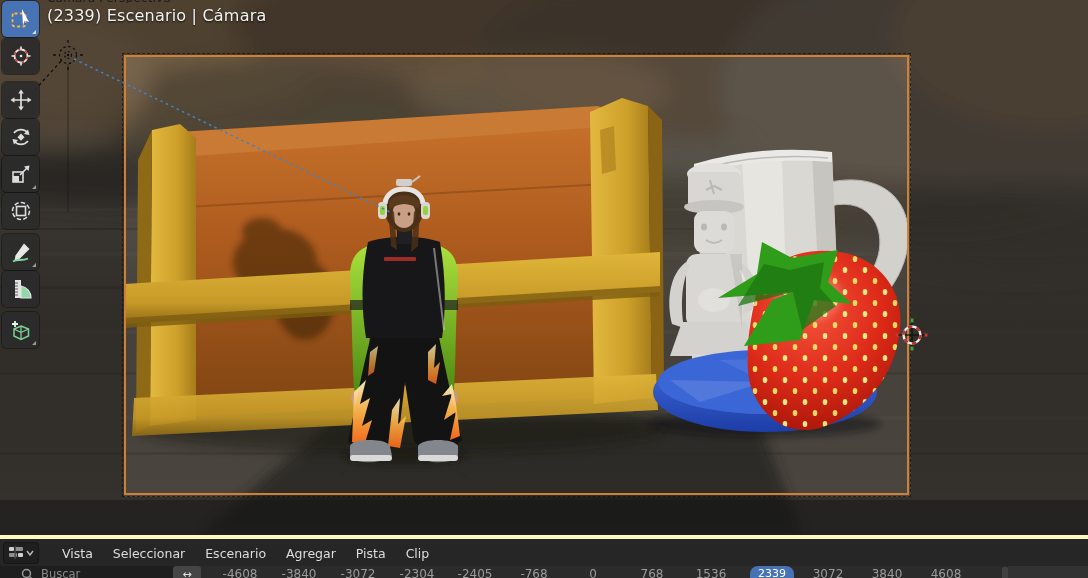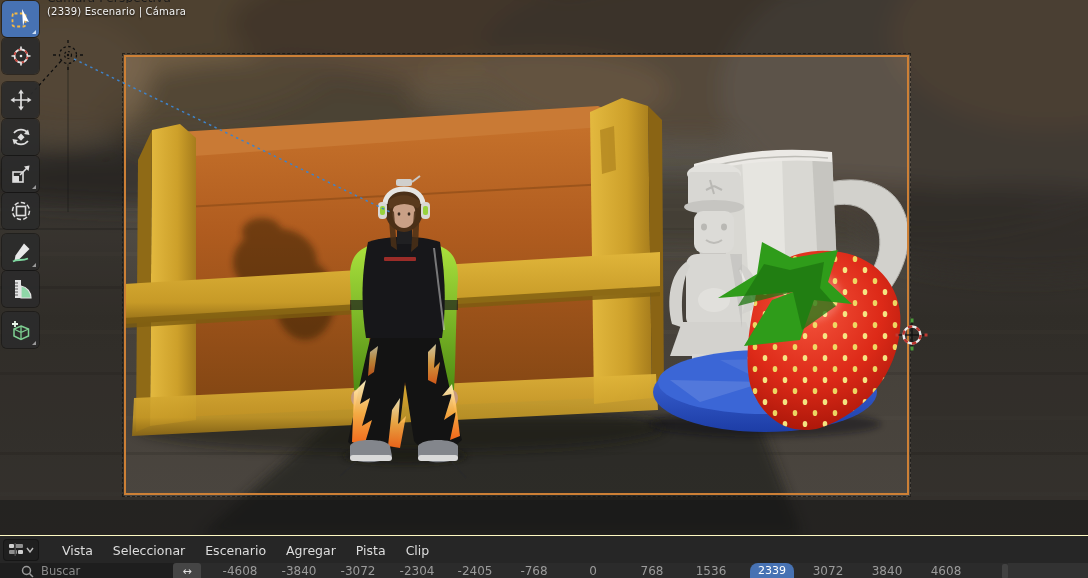--- a/index.html
+++ b/index.html
@@ -21,36 +21,36 @@
     position:absolute;left:124px;top:55px;width:785px;height:440px;
     border:2px solid #cd8036;outline:1px dashed rgba(15,15,15,.65);outline-offset:1px;
     box-sizing:border-box;pointer-events:none;
   }
   
   #overlay-line1{
     position:absolute;left:47px;top:-9px;height:12px;overflow:hidden;
     color:#1b1b1b;font-size:12px;letter-spacing:.2px;
   }
   #overlay-line2{
-    position:absolute;left:47px;top:6px;color:#f2f2f2;font-size:10px;letter-spacing:.2px;
+    position:absolute;left:47px;top:6px;color:#f2f2f2;font-size:16px;letter-spacing:.2px;
     text-shadow:0 1px 2px rgba(0,0,0,.8);
   }
   
   #toolbar{position:absolute;left:2px;top:0;width:38px;}
   .tool-btn{
     position:absolute;left:0;width:37px;height:36px;border-radius:5px;
     background:rgba(43,43,43,.92);box-shadow:0 0 0 1px rgba(16,16,16,.55);
     display:flex;align-items:center;justify-content:center;
   }
   .tool-btn.active{background:#4772b3;}
   .tool-btn .subtool{position:absolute;right:3px;bottom:3px;width:0;height:0;
     border-left:4px solid transparent;border-bottom:4px solid #9a9a9a;}
   .tool-btn.active .subtool{border-bottom-color:#cfe0f5;}
   
-  #bottom-editor{position:absolute;left:0;top:535px;width:1088px;height:43px;background:#262626;border-top:1px solid #fef9c3;box-sizing:border-box;}
+  #bottom-editor{position:absolute;left:0;top:535px;width:1088px;height:43px;background:#262626;border-top:4px solid #fef9c3;box-sizing:border-box;}
   #menu-row{position:absolute;left:0;top:1px;width:1088px;height:26px;display:flex;align-items:center;}
   #editor-type-btn{
     margin-left:4px;width:34px;height:20px;border-radius:3px;background:#1f1f1f;
     display:flex;align-items:center;justify-content:center;gap:2px;box-shadow:0 0 0 1px #161616;
   }
   .menu-item{color:#dddddd;font-size:12.5px;padding:3px 10px;border-radius:3px;}
   .menu-item:first-of-type{margin-left:14px;}
   #ruler-row{position:absolute;left:0;top:27px;width:1088px;height:16px;background:#2b2b2b;}
   #search-field{
     position:absolute;left:0;top:0;width:168px;height:16px;background:#1e1e1e;

